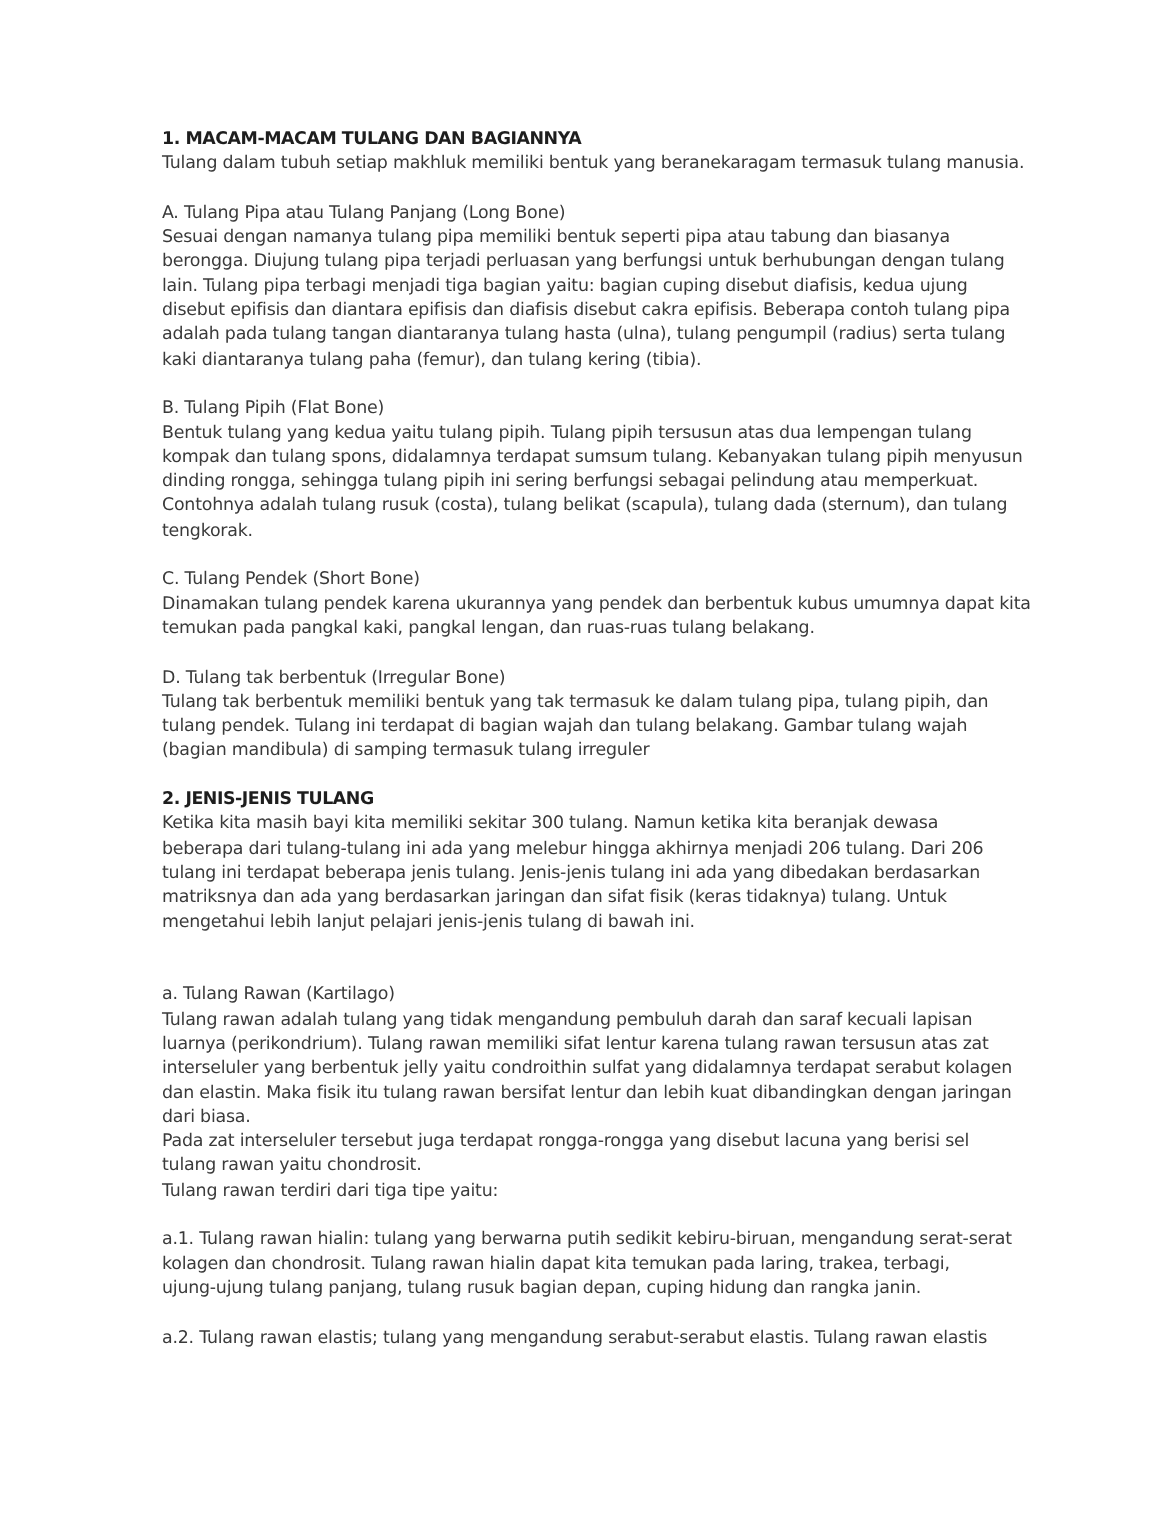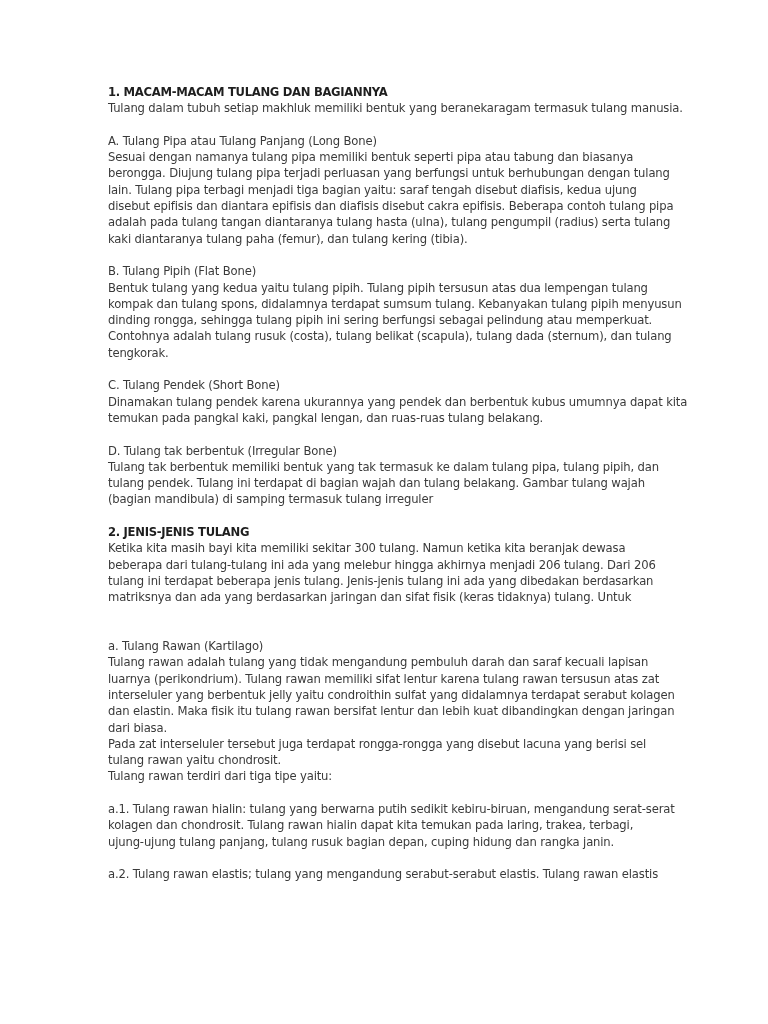--- a/index.html
+++ b/index.html
@@ -19,21 +19,21 @@
 </head>
 <body>
 
 <div class="page" id="page">
     <p class="heading">1. MACAM-MACAM TULANG DAN BAGIANNYA</p>
     <p class="line">Tulang dalam tubuh setiap makhluk memiliki bentuk yang beranekaragam termasuk tulang manusia.</p>
     <div class="blank"></div>
     <p class="line">A. Tulang Pipa atau Tulang Panjang (Long Bone)</p>
     <p class="line">Sesuai dengan namanya tulang pipa memiliki bentuk seperti pipa atau tabung dan biasanya</p>
     <p class="line">berongga. Diujung tulang pipa terjadi perluasan yang berfungsi untuk berhubungan dengan tulang</p>
-    <p class="line">lain. Tulang pipa terbagi menjadi tiga bagian yaitu: saraf tengah disebut diafisis, kedua ujung</p>
+    <p class="line">lain. Tulang pipa terbagi menjadi tiga bagian yaitu: bagian cuping disebut diafisis, kedua ujung</p>
     <p class="line">disebut epifisis dan diantara epifisis dan diafisis disebut cakra epifisis. Beberapa contoh tulang pipa</p>
     <p class="line">adalah pada tulang tangan diantaranya tulang hasta (ulna), tulang pengumpil (radius) serta tulang</p>
     <p class="line">kaki diantaranya tulang paha (femur), dan tulang kering (tibia).</p>
     <div class="blank"></div>
     <p class="line">B. Tulang Pipih (Flat Bone)</p>
     <p class="line">Bentuk tulang yang kedua yaitu tulang pipih. Tulang pipih tersusun atas dua lempengan tulang</p>
     <p class="line">kompak dan tulang spons, didalamnya terdapat sumsum tulang. Kebanyakan tulang pipih menyusun</p>
     <p class="line">dinding rongga, sehingga tulang pipih ini sering berfungsi sebagai pelindung atau memperkuat.</p>
     <p class="line">Contohnya adalah tulang rusuk (costa), tulang belikat (scapula), tulang dada (sternum), dan tulang</p>
     <p class="line">tengkorak.</p>
@@ -45,20 +45,21 @@
     <p class="line">D. Tulang tak berbentuk (Irregular Bone)</p>
     <p class="line">Tulang tak berbentuk memiliki bentuk yang tak termasuk ke dalam tulang pipa, tulang pipih, dan</p>
     <p class="line">tulang pendek. Tulang ini terdapat di bagian wajah dan tulang belakang. Gambar tulang wajah</p>
     <p class="line">(bagian mandibula) di samping termasuk tulang irreguler</p>
     <div class="blank"></div>
     <p class="heading">2. JENIS-JENIS TULANG</p>
     <p class="line">Ketika kita masih bayi kita memiliki sekitar 300 tulang. Namun ketika kita beranjak dewasa</p>
     <p class="line">beberapa dari tulang-tulang ini ada yang melebur hingga akhirnya menjadi 206 tulang. Dari 206</p>
     <p class="line">tulang ini terdapat beberapa jenis tulang. Jenis-jenis tulang ini ada yang dibedakan berdasarkan</p>
     <p class="line">matriksnya dan ada yang berdasarkan jaringan dan sifat fisik (keras tidaknya) tulang. Untuk</p>
+    <p class="line">mengetahui lebih lanjut pelajari jenis-jenis tulang di bawah ini.</p>
     <div class="blank"></div>
     <div class="blank"></div>
     <p class="line">a. Tulang Rawan (Kartilago)</p>
     <p class="line">Tulang rawan adalah tulang yang tidak mengandung pembuluh darah dan saraf kecuali lapisan</p>
     <p class="line">luarnya (perikondrium). Tulang rawan memiliki sifat lentur karena tulang rawan tersusun atas zat</p>
     <p class="line">interseluler yang berbentuk jelly yaitu condroithin sulfat yang didalamnya terdapat serabut kolagen</p>
     <p class="line">dan elastin. Maka fisik itu tulang rawan bersifat lentur dan lebih kuat dibandingkan dengan jaringan</p>
     <p class="line">dari biasa.</p>
     <p class="line">Pada zat interseluler tersebut juga terdapat rongga-rongga yang disebut lacuna yang berisi sel</p>
     <p class="line">tulang rawan yaitu chondrosit.</p>

